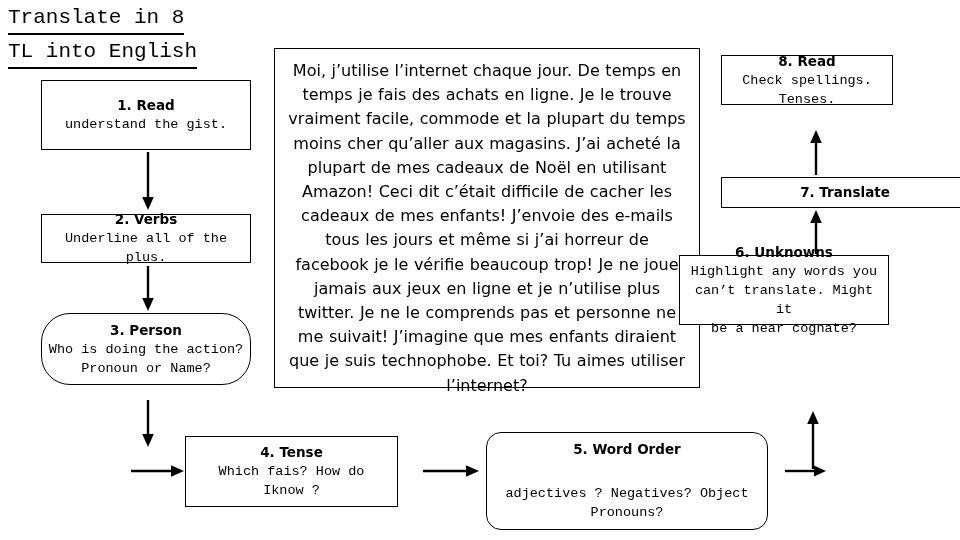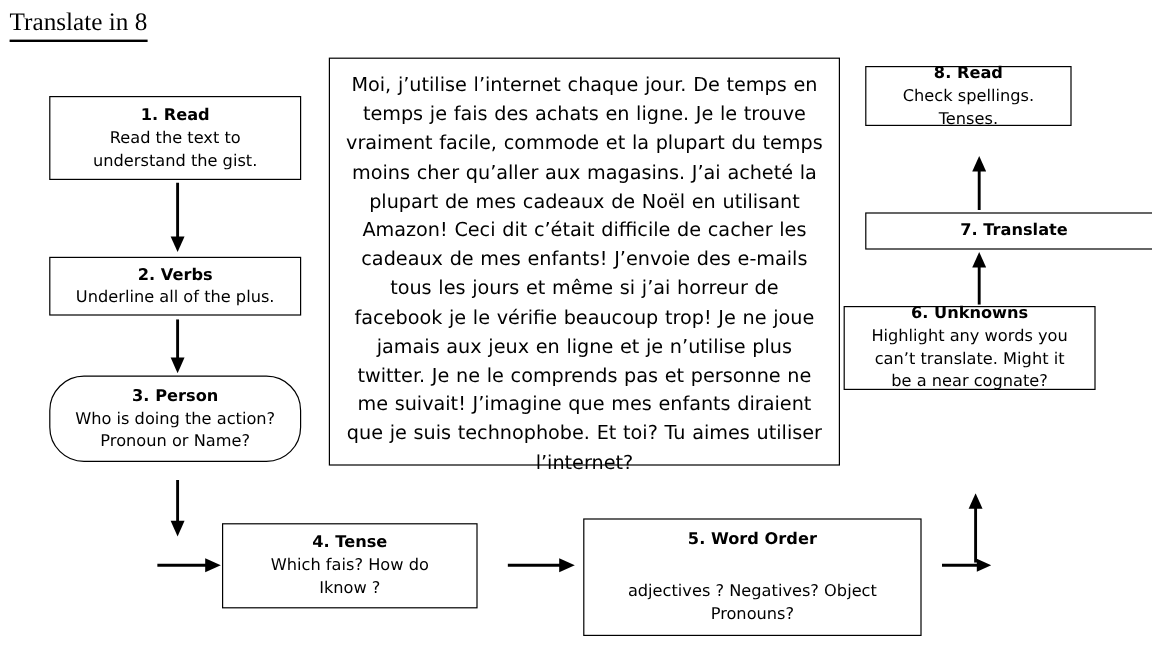--- a/index.html
+++ b/index.html
@@ -14,21 +14,21 @@
     background: #ffffff;
     overflow: hidden;
     font-family: "DejaVu Sans", sans-serif;
     color: #000000;
   }
   .title {
     position: absolute;
     left: 8px;
     top: 4px;
     width: 260px;
-    font-family: Liberation Serif, serif;
+    font-family: Liberation Mono, monospace;
     font-size: 21px;
     line-height: 28px;
     color: #000000;
     letter-spacing: 0px;
   }
   .title-line {
     display: inline-block;
     border-bottom: 2px solid #000;
     padding-bottom: 1px;
     white-space: nowrap;
@@ -49,20 +49,21 @@
   }
   .box .hdr {
     font-weight: bold;
     font-size: 13.5px;
     line-height: 19px;
     white-space: nowrap;
   }
   .box .body {
     font-size: 13.5px;
     line-height: 19px;
+    font-family: Liberation Mono, monospace;
   }
   .box .body.gap { margin-top: 25px; }
 
   .textbox {
     position: absolute;
     border: 1.5px solid #000000;
     background: #ffffff;
     box-sizing: border-box;
     padding: 10px 12px 6px 12px;
   }
@@ -81,25 +82,25 @@
   }
   .arrow svg { display: block; }
 </style>
 </head>
 <body>
 
 <div id="canvas">
 
   <div class="title">
     <span class="title-row"><span class="title-line">Translate in 8</span></span>
+    <span class="title-row"><span class="title-line">TL into English</span></span>
   </div>
 
   <div class="box" style="left:41px; top:80px; width:210px; height:70px;">
     <div class="hdr">1.  Read</div>
-    <div class="body">Read the text to</div>
     <div class="body">understand the gist.</div>
   </div>
 
   <div class="arrow" style="left:139px; top:152px; width:18px; height:60px;">
     <svg width="18" height="60" viewBox="0 0 18 60">
       <line x1="9" y1="0" x2="9" y2="49" stroke="#000" stroke-width="2.4"></line>
       <polygon points="9,58 3.2,45 14.8,45" fill="#000"></polygon>
     </svg>
   </div>
 
@@ -145,41 +146,41 @@
     <div class="body">Iknow ?</div>
   </div>
 
   <div class="arrow" style="left:423px; top:462px; width:57px; height:18px;">
     <svg width="57" height="18" viewBox="0 0 57 18">
       <line x1="0" y1="9" x2="46" y2="9" stroke="#000" stroke-width="2.4"></line>
       <polygon points="56,9 43,3.2 43,14.8" fill="#000"></polygon>
     </svg>
   </div>
 
-  <div class="box" style="left:486px; top:432px; width:282px; height:98px;">
+  <div class="box" style="left:486px; top:432px; width:282px; height:98px;border-radius:15px;">
     <div class="hdr">5.  Word Order</div>
     <div class="body gap">adjectives ?  Negatives?  Object</div>
     <div class="body">Pronouns?</div>
   </div>
 
   <div class="arrow" style="left:785px; top:463px; width:42px; height:16px;">
     <svg width="42" height="16" viewBox="0 0 42 16">
       <line x1="0" y1="8" x2="32" y2="8" stroke="#000" stroke-width="2.4"></line>
       <polygon points="41,8 29,2.6 29,13.4" fill="#000"></polygon>
     </svg>
   </div>
 
   <div class="arrow" style="left:804px; top:411px; width:18px; height:58px;">
     <svg width="18" height="58" viewBox="0 0 18 58">
       <line x1="9" y1="58" x2="9" y2="10" stroke="#000" stroke-width="2.4"></line>
       <polygon points="9,0 3.2,13 14.8,13" fill="#000"></polygon>
     </svg>
   </div>
 
-  <div class="box" style="left:703px; top:255px; width:210px; height:70px;">
+  <div class="box" style="left:679px; top:255px; width:210px; height:70px;">
     <div class="hdr">6.  Unknowns</div>
     <div class="body">Highlight any words you</div>
     <div class="body">can’t translate.  Might it</div>
     <div class="body">be a near cognate?</div>
   </div>
 
   <div class="arrow" style="left:807px; top:210px; width:18px; height:44px;">
     <svg width="18" height="44" viewBox="0 0 18 44">
       <line x1="9" y1="44" x2="9" y2="10" stroke="#000" stroke-width="2.4"></line>
       <polygon points="9,0 3.2,13 14.8,13" fill="#000"></polygon>

